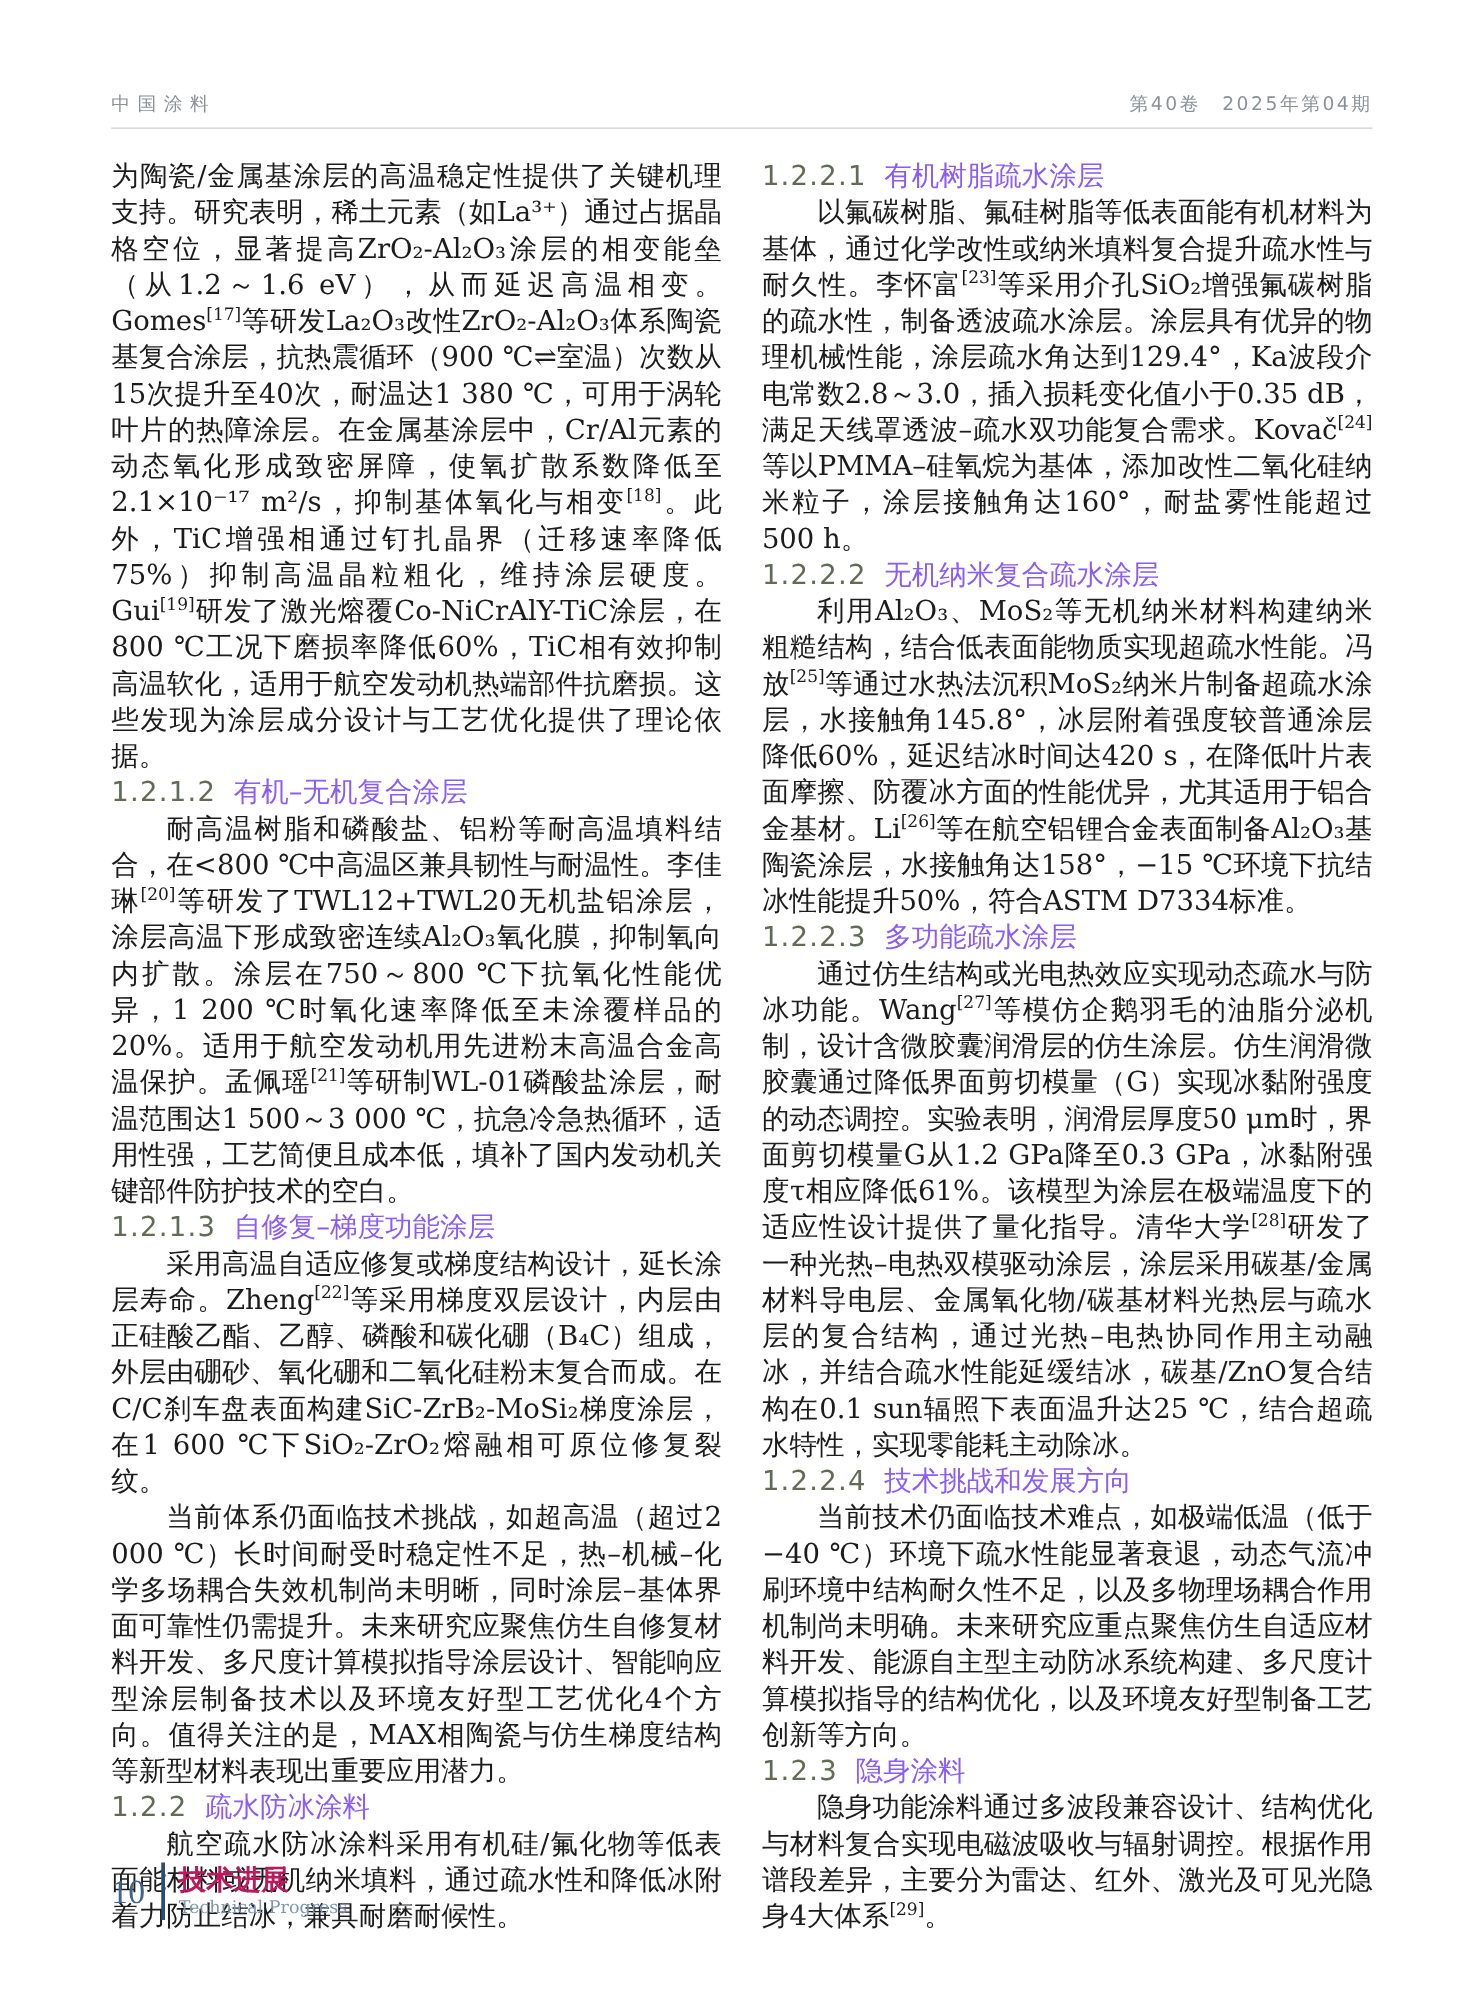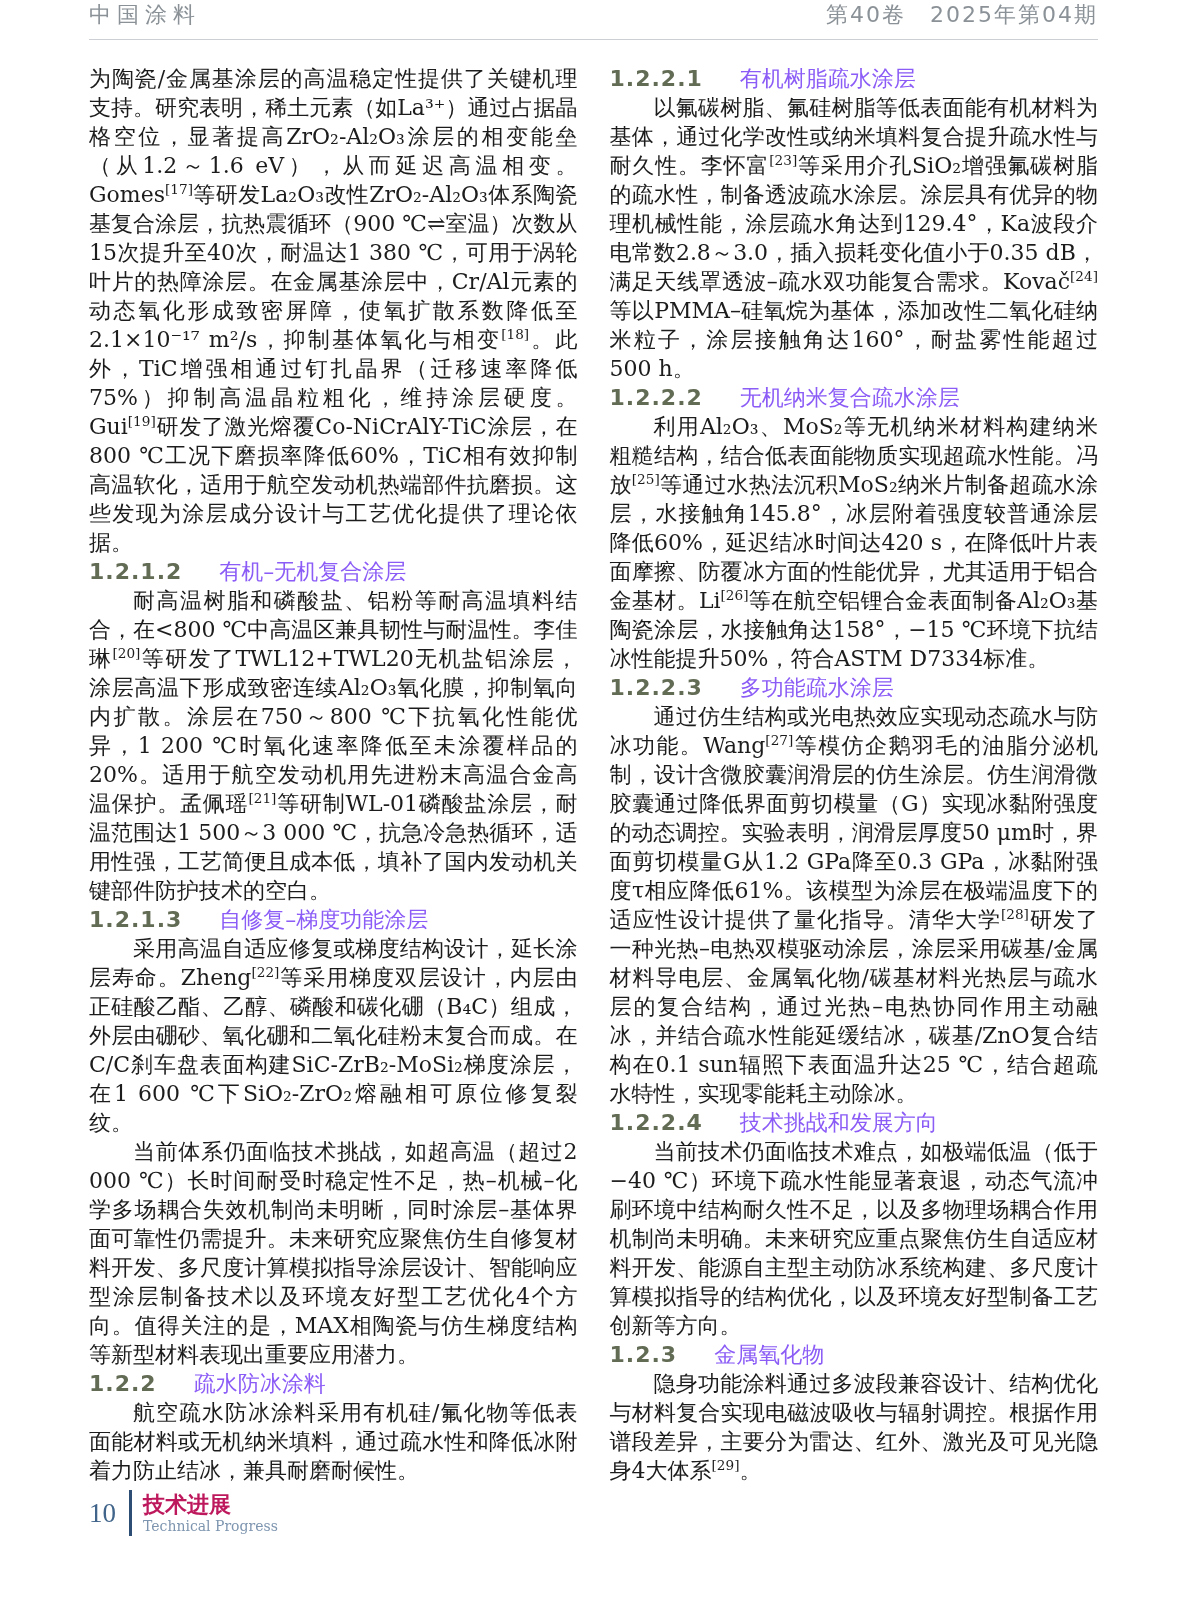--- a/index.html
+++ b/index.html
@@ -5,34 +5,34 @@
   html,body{margin:0;padding:0;}
   body{
     width:1187px;height:1600px;background:#ffffff;position:relative;
     font-family:"DejaVu Serif","Liberation Serif",serif;color:#1c1c1c;
     -webkit-font-smoothing:antialiased;
   }
   .page{position:absolute;left:89px;top:0;width:1009px;}
   
   .runhead{
     display:flex;justify-content:space-between;align-items:flex-end;
-    padding-bottom:9px;border-bottom:1px solid #ccd0d4;
+    padding-top:74px;padding-bottom:9px;border-bottom:1px solid #ccd0d4;
     font-family:"DejaVu Sans","Liberation Sans",sans-serif;
-    font-size:22px;color:#8a9197;
+    font-size:15px;color:#8a9197;
   }
   .runhead .journal{letter-spacing:6px;}
   .runhead .issue{letter-spacing:2px;}
   
   .cols{display:flex;gap:32px;margin-top:24px;}
   .col{width:492px;font-size:22px;line-height:29px;text-align:justify;text-justify:inter-character;}
   p.p{margin:0;text-indent:2em;}
   p.p.noindent{text-indent:0;}
   .h{margin:0;font-size:22px;line-height:29px;font-weight:500;
      font-family:"DejaVu Sans","Liberation Sans",sans-serif;}
-  .hn{color:#626b54;letter-spacing:1px;margin-right:37px;font-weight:bold;}
+  .hn{color:#626b54;letter-spacing:1px;margin-right:14px;}
   .ht{color:#8b5cf6;}
   sup{font-size:0.62em;vertical-align:super;line-height:0;}
   
   .pagefoot{position:absolute;left:89px;top:1490px;display:flex;align-items:center;}
   .pagefoot .pno{font-size:27px;color:#41658a;font-family:Liberation Serif, serif;}
   .pagefoot .bar{width:3px;height:46px;background:#2e4d74;margin:0 11px 0 13px;}
   .pagefoot .cn{font-size:22px;font-weight:bold;color:#be185d;line-height:25px;
       font-family:"DejaVu Sans","Liberation Sans",sans-serif;}
   .pagefoot .en{font-size:14px;color:#7d95af;line-height:18px;
       font-family:"DejaVu Serif","Liberation Serif",serif;}
@@ -77,21 +77,21 @@
       <p class="p">利用Al₂O₃、MoS₂等无机纳米材料构建纳米粗糙结构，结合低表面能物质实现超疏水性能。冯放<sup>[25]</sup>等通过水热法沉积MoS₂纳米片制备超疏水涂层，水接触角145.8°，冰层附着强度较普通涂层降低60%，延迟结冰时间达420 s，在降低叶片表面摩擦、防覆冰方面的性能优异，尤其适用于铝合金基材。Li<sup>[26]</sup>等在航空铝锂合金表面制备Al₂O₃基陶瓷涂层，水接触角达158°，−15 ℃环境下抗结冰性能提升50%，符合ASTM D7334标准。</p>
       <h3 class="h">
         <span class="hn">1.2.2.3</span><span class="ht">多功能疏水涂层</span>
       </h3>
       <p class="p">通过仿生结构或光电热效应实现动态疏水与防冰功能。Wang<sup>[27]</sup>等模仿企鹅羽毛的油脂分泌机制，设计含微胶囊润滑层的仿生涂层。仿生润滑微胶囊通过降低界面剪切模量（G）实现冰黏附强度的动态调控。实验表明，润滑层厚度50 μm时，界面剪切模量G从1.2 GPa降至0.3 GPa，冰黏附强度τ相应降低61%。该模型为涂层在极端温度下的适应性设计提供了量化指导。清华大学<sup>[28]</sup>研发了一种光热–电热双模驱动涂层，涂层采用碳基/金属材料导电层、金属氧化物/碳基材料光热层与疏水层的复合结构，通过光热–电热协同作用主动融冰，并结合疏水性能延缓结冰，碳基/ZnO复合结构在0.1 sun辐照下表面温升达25 ℃，结合超疏水特性，实现零能耗主动除冰。</p>
       <h3 class="h">
         <span class="hn">1.2.2.4</span><span class="ht">技术挑战和发展方向</span>
       </h3>
       <p class="p">当前技术仍面临技术难点，如极端低温（低于−40 ℃）环境下疏水性能显著衰退，动态气流冲刷环境中结构耐久性不足，以及多物理场耦合作用机制尚未明确。未来研究应重点聚焦仿生自适应材料开发、能源自主型主动防冰系统构建、多尺度计算模拟指导的结构优化，以及环境友好型制备工艺创新等方向。</p>
       <h3 class="h">
-        <span class="hn">1.2.3</span><span class="ht">金属氧化物</span>
+        <span class="hn">1.2.3</span><span class="ht">隐身涂料</span>
       </h3>
       <p class="p">隐身功能涂料通过多波段兼容设计、结构优化与材料复合实现电磁波吸收与辐射调控。根据作用谱段差异，主要分为雷达、红外、激光及可见光隐身4大体系<sup>[29]</sup>。</p>
     </div>
 
   </div>
 </div>
 
 <div class="pagefoot">
   <span class="pno">10</span>
   <span class="bar"></span>

